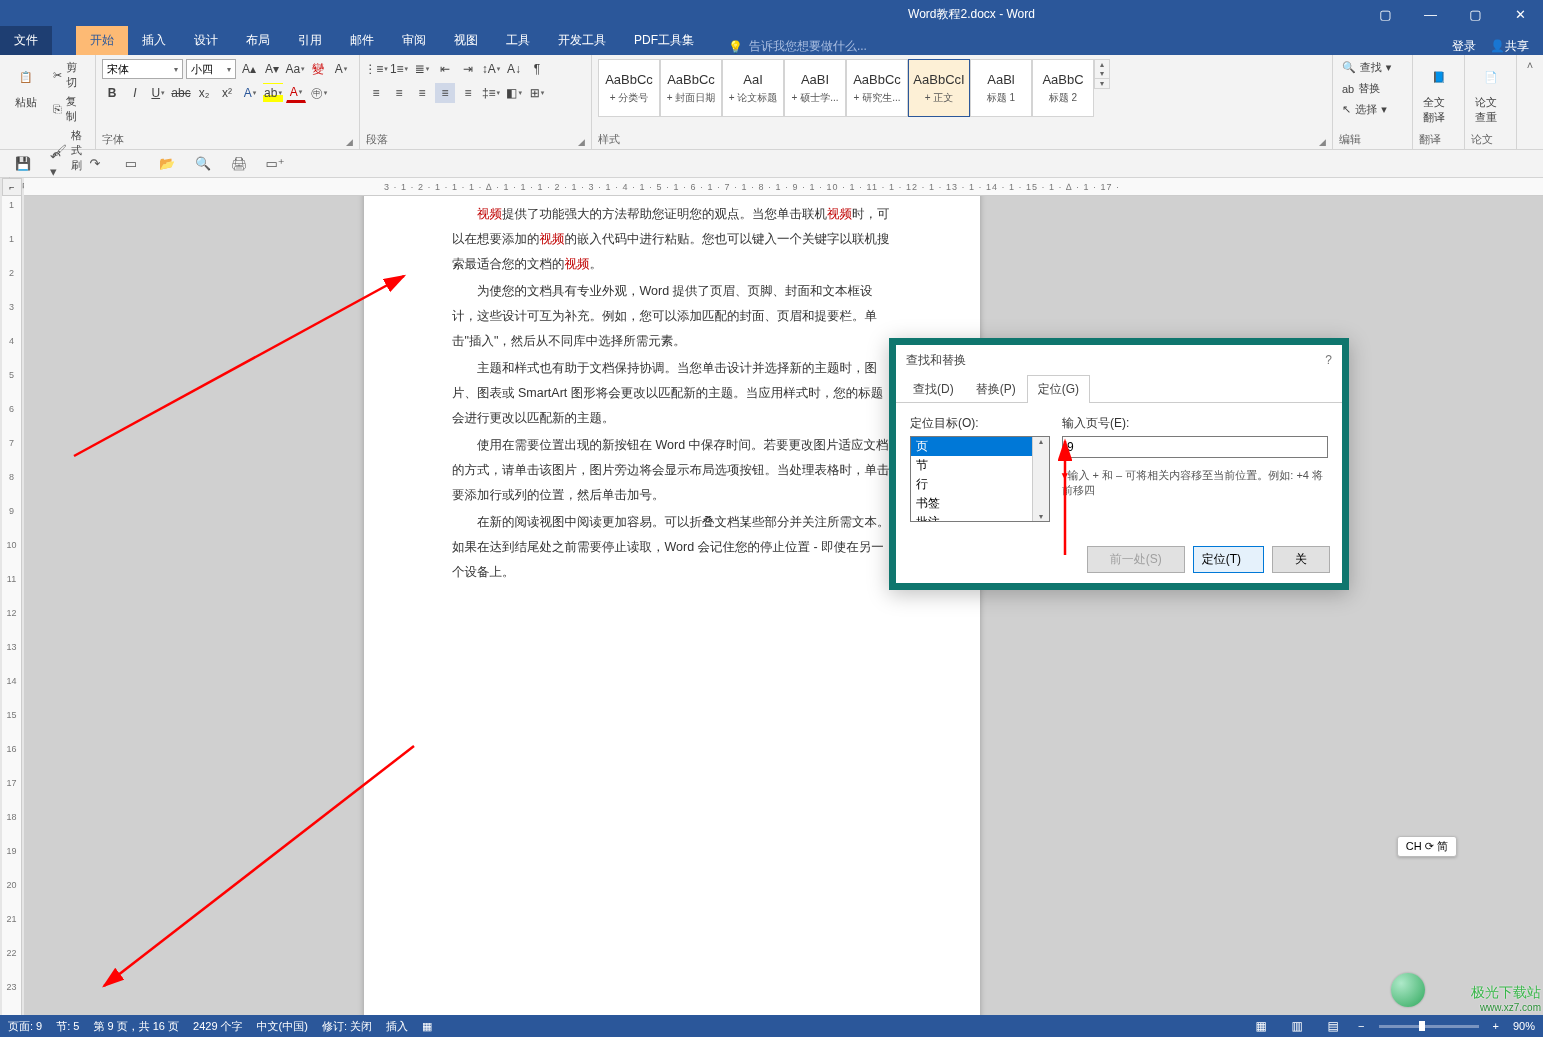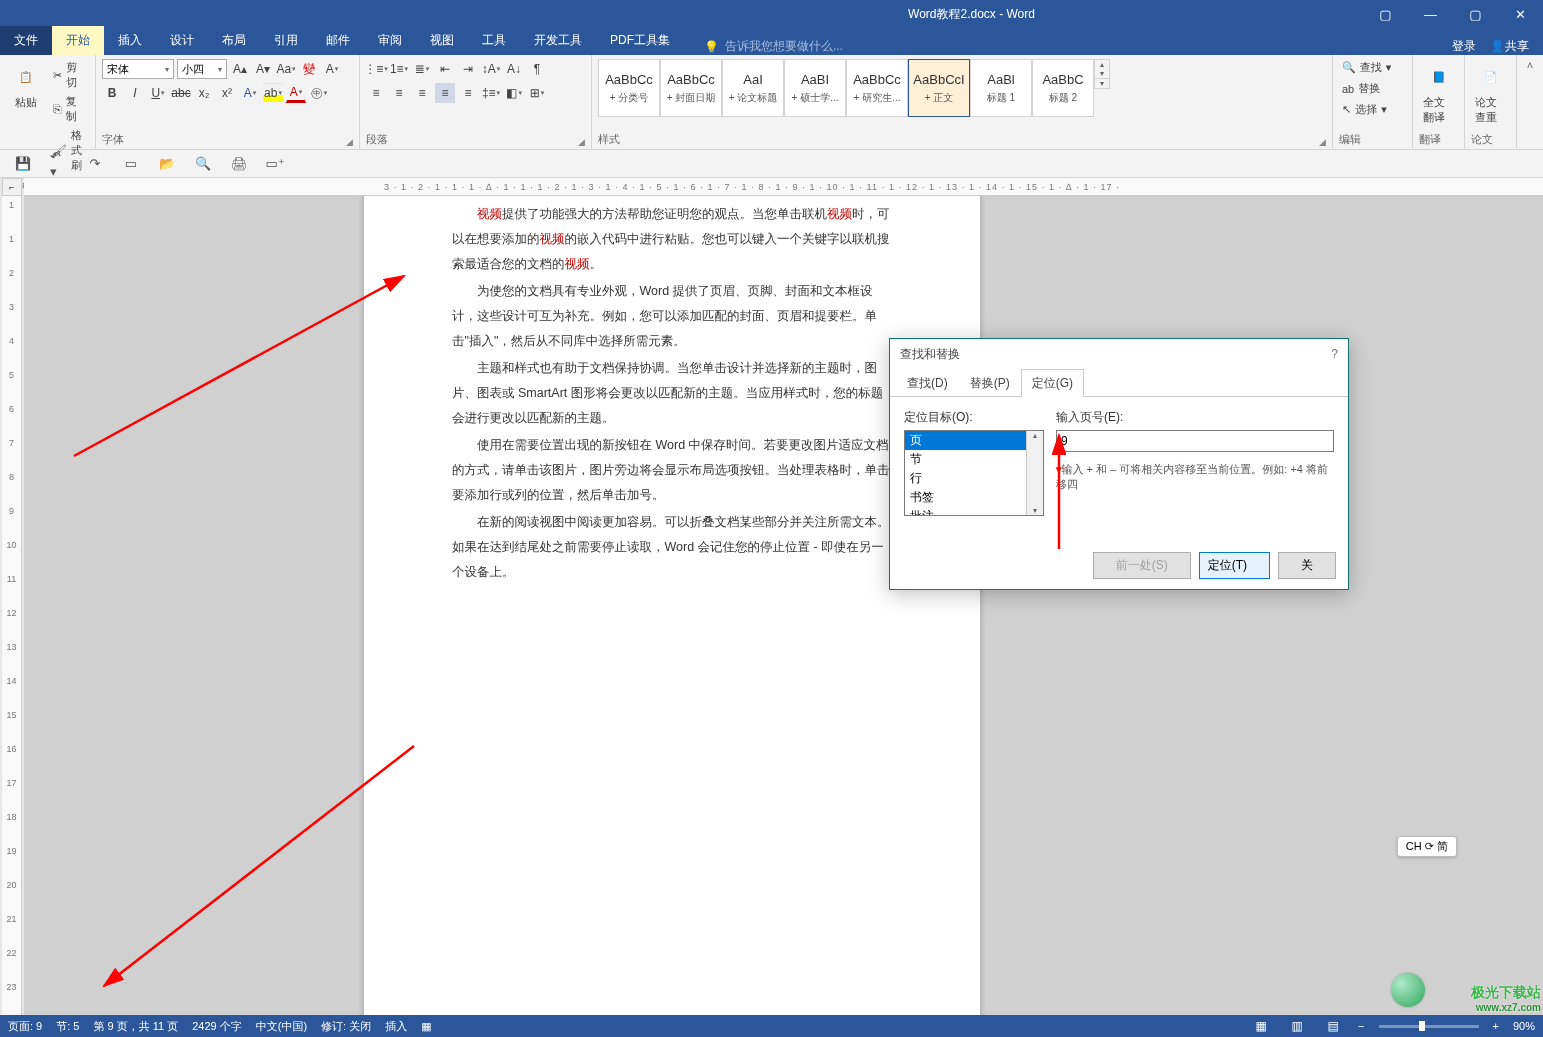--- a/index.html
+++ b/index.html
@@ -8,21 +8,21 @@
 
 .titlebar { background: #2b579a; height: 28px; display: flex; align-items: center; color: white; font-size: 12px; }
 .titlebar .qat-space { width: 580px; }
 .titlebar .title { flex: 1; text-align: center; }
 .titlebar .winbtns { display: flex; }
 .titlebar .winbtn { width: 45px; height: 28px; display: flex; align-items: center; justify-content: center; font-size: 13px; }
 
 
 .menubar { background: #2b579a; height: 27px; display: flex; align-items: flex-end; }
 .menutab { color: white; font-size: 12px; padding: 6px 14px; cursor: pointer; }
-.menutab.active { background: #fef9c3; color: #2b579a; }
+.menutab.active { background: #fdba74; color: #2b579a; margin-left: 24px; }
 .menubar .tellme { color: #a9bde0; font-size: 12px; margin-left: 20px; display: flex; align-items: center; gap: 6px; }
 .menubar .right { margin-left: auto; display: flex; align-items: center; gap: 14px; padding-right: 14px; color: white; font-size: 12px; }
 
 
 .ribbon { background: #f3f3f3; height: 95px; display: flex; border-bottom: 1px solid #d4d4d4; }
 .rgroup { border-right: 1px solid #d4d4d4; padding: 4px 6px 2px 6px; display: flex; flex-direction: column; }
 .rgroup .gbody { flex: 1; display: flex; align-items: flex-start; gap: 4px; }
 .rgroup .glabel { text-align: left; font-size: 11px; color: #666; padding-top: 2px; position: relative; }
 .rgroup .glabel .launcher { position: absolute; right: 0; bottom: 0; font-size: 9px; color: #888; }
 
@@ -59,21 +59,21 @@
 .red { color: #c00000; }
 .cloud-wrap { position: relative; margin-top: 50px; display: flex; justify-content: center; }
 .cloud { width: 240px; height: 120px; position: relative; }
 .cloud svg { width: 100%; height: 100%; }
 .cloud-text { position: absolute; left: 62px; top: 42px; border: 1px solid #1f4e79; padding: 3px 18px; font-size: 13px; color: #1f4e79; background: transparent; }
 
 
 .arrow { position: absolute; pointer-events: none; }
 
 
-.dialog { position: absolute; left: 889px; top: 338px; width: 460px; height: 252px; background: white; border: 1px solid #0f766e; box-shadow: 0 4px 20px rgba(0,0,0,0.25); font-size: 12px; }
+.dialog { position: absolute; left: 889px; top: 338px; width: 460px; height: 252px; background: white; border: 7px solid #0f766e; box-shadow: 0 4px 20px rgba(0,0,0,0.25); font-size: 12px; }
 .dialog .dtitle { height: 30px; display: flex; align-items: center; padding: 0 10px; color: #444; }
 .dialog .dtitle .help { margin-left: auto; color: #777; }
 .dialog .dtabs { display: flex; border-bottom: 1px solid #ccc; padding: 0 6px; }
 .dialog .dtab { padding: 5px 10px; border: 1px solid transparent; border-bottom: none; margin-bottom: -1px; color: #444; }
 .dialog .dtab.active { border-color: #ccc; background: white; }
 .dialog .dbody { padding: 12px 14px; display: flex; gap: 12px; justify-content: center; }
 .dialog .dcol { flex: 1; display: flex; flex-direction: column; gap: 4px; }
 .dialog label { font-size: 12px; color: #333; }
 .dialog .listbox { border: 1px solid #7a7a7a; height: 86px; overflow: hidden; font-size: 12px; position: relative; }
 .dialog .listbox .li { padding: 1px 5px; }
@@ -88,21 +88,21 @@
 
 
 .statusbar { position: absolute; left: 0; right: 0; bottom: 0; height: 22px; background: #2b579a; color: white; font-size: 11px; display: flex; align-items: center; padding: 0 8px; gap: 14px; }
 .statusbar .spacer { flex: 1; }
 .statusbar .viewbtn { width: 22px; height: 18px; display: flex; align-items: center; justify-content: center; font-size: 12px; }
 .statusbar .slider { width: 100px; height: 3px; background: #7a94c0; position: relative; display: flex; align-items: center; }
 .statusbar .slider .thumb { width: 6px; height: 10px; background: white; position: absolute; left: 40%; }
 
 
 .ime-badge { position: absolute; right: 86px; bottom: 180px; background: white; border: 1px solid #bbb; border-radius: 3px; padding: 2px 8px; font-size: 11px; box-shadow: 0 1px 3px rgba(0,0,0,0.2); }
-.watermark { position: absolute; right: 2px; bottom: 24px; font-size: 14px; color: #39b54a; font-weight: bold; text-shadow: 0 0 2px white; margin-top: 12px; }
+.watermark { position: absolute; right: 2px; bottom: 24px; font-size: 14px; color: #39b54a; font-weight: normal; text-shadow: 0 0 2px white; margin-top: 12px; }
 .watermark .sub { font-size: 10px; color: #2b8f38; display: block; text-align: right; }
 .wm-globe { position:absolute; right: 118px; bottom: 30px; width: 34px; height: 34px; border-radius: 50%; background: radial-gradient(circle at 30% 30%, #aee9c9, #2fa85c); box-shadow: 0 0 2px rgba(0,0,0,0.3);}
 </style>
 </head>
 <body>
 
 <div class="titlebar">
   <div class="qat-space"></div>
   <div class="title">Word教程2.docx - Word</div>
   <div class="winbtns">
@@ -158,21 +158,21 @@
             <span>格式刷</span>
           </div>
       </div>
     </div>
     <div class="glabel"><span>剪贴板</span><span class="launcher">◢</span></div>
   </div>
 
   <div class="rgroup" style="width:264px">
     <div class="gbody col" style="gap:4px">
       <div class="row">
-        <div class="combo" style="width:72px">
+        <div class="combo" style="width:81px">
             <span>宋体</span>
             <span class="dd">▾</span>
           </div>
         <div class="combo" style="width:50px">
             <span>小四</span>
             <span class="dd">▾</span>
           </div>
         <div class="toolbtn">A▴</div>
         <div class="toolbtn">A▾</div>
         <div class="toolbtn dd">Aa</div>
@@ -424,21 +424,21 @@
   <div class="dbtns">
     <button class="dbtn disabled">前一处(S)</button>
     <button class="dbtn primary">定位(T)</button>
     <button class="dbtn">关</button>
   </div>
 </div>
 
 <div class="statusbar">
   <span>页面: 9</span>
   <span>节: 5</span>
-  <span>第 9 页，共 11 页</span>
+  <span>第 9 页，共 16 页</span>
   <span>2429 个字</span>
   <span>中文(中国)</span>
   <span>修订: 关闭</span>
   <span>插入</span>
   <span>▦</span>
   <span class="spacer"></span>
   <span class="viewbtn">▦</span>
   <span class="viewbtn">▥</span>
   <span class="viewbtn">▤</span>
   <span>−</span>

